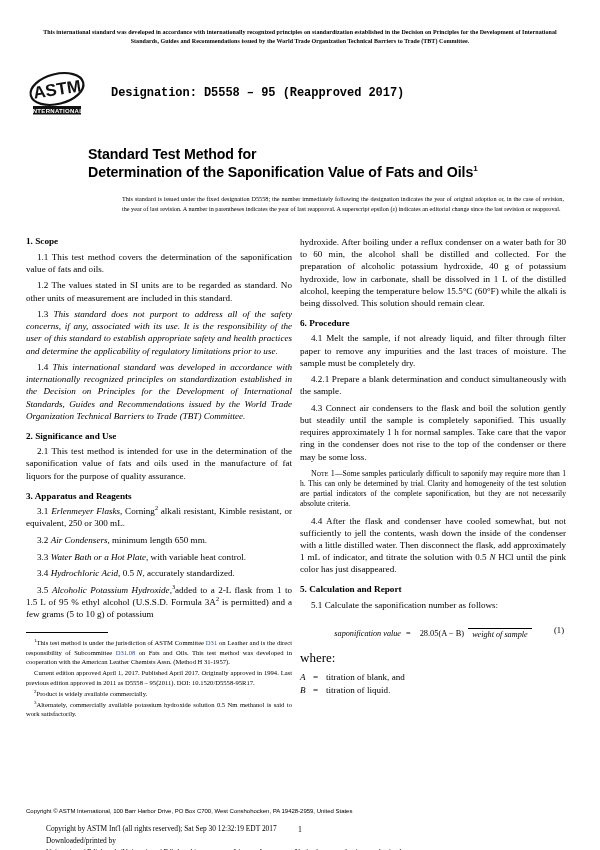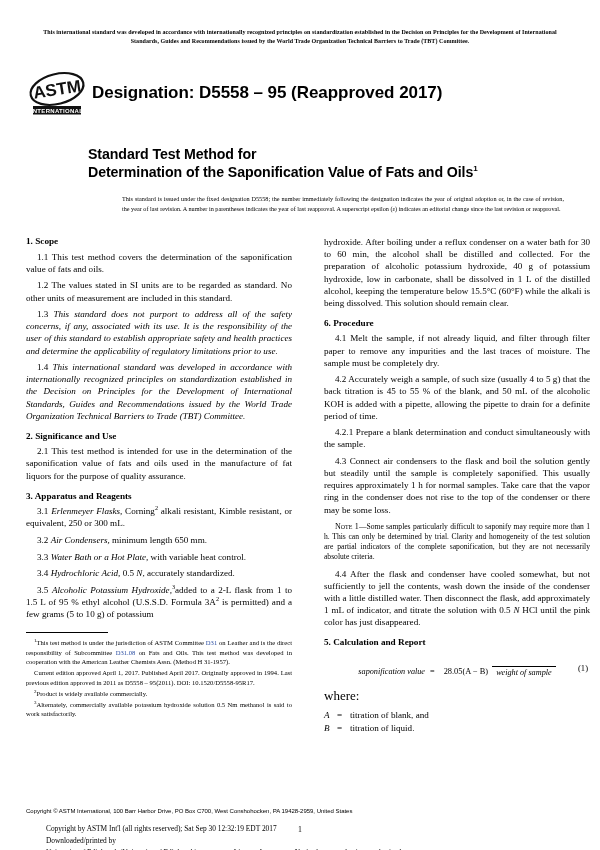--- a/index.html
+++ b/index.html
@@ -42,25 +42,25 @@
     height: 52px;
   }
   .astm-logo {
     width: 62px;
     height: 50px;
     position: relative;
     flex: 0 0 62px;
   }
   .astm-logo svg { display: block; }
   .desig-text {
-    font-family: Liberation Sans, sans-serif;
+    font-family: Liberation Mono, monospace;
     font-weight: bold;
-    font-size: 17px;
+    font-size: 12px;
     letter-spacing: -0.05px;
-    margin-left: 4px;
+    margin-left: 23px;
     white-space: nowrap;
   }
 
   
   .title-block {
     margin-top: 26px;
     margin-left: 62px;
   }
   .std-title {
     font-family: "Liberation Sans", "DejaVu Sans", sans-serif;
@@ -82,21 +82,21 @@
     font-size: 6.2px;
     line-height: 1.62;
     text-align: justify;
     text-justify: inter-word;
   }
 
   
   .columns {
     display: flex;
     margin-top: 22px;
-    gap: 32px;
+    gap: 8px;
   }
   .col {
     width: 266px;
     flex: 0 0 266px;
     position: relative;
   }
   h2.sec {
     font-size: 9.2px;
     font-weight: bold;
     margin: 9px 0 3px 0;
@@ -307,30 +307,30 @@
 
     </div>
 
     <div class="col">
 
       <p class="para noindent">hydroxide. After boiling under a reflux condenser on a water bath for 30 to 60 min, the alcohol shall be distilled and collected. For the preparation of alcoholic potassium hydroxide, 40 g of potassium hydroxide, low in carbonate, shall be dissolved in 1 L of the distilled alcohol, keeping the temperature below 15.5°C (60°F) while the alkali is being dissolved. This solution should remain clear.</p>
 
       <h2 class="sec">6. Procedure</h2>
 
       <p class="para">4.1 Melt the sample, if not already liquid, and filter through filter paper to remove any impurities and the last traces of moisture. The sample must be completely dry.</p>
-      <p class="para">4.2 Accurately weigh a sample, of such size (usually 4 to 5 g) that the back titration is 45 to 55 % of the blank, and 50 mL of the alcoholic KOH is added with a pipette, allowing the pipette to drain for a definite period of time.</p>
       <p class="para">4.2.1 Prepare a blank determination and conduct simultaneously with the sample.</p>
       <p class="para">4.3 Connect air condensers to the flask and boil the solution gently but steadily until the sample is completely saponified. This usually requires approximately 1 h for normal samples. Take care that the vapor ring in the condenser does not rise to the top of the condenser or there may be some loss.</p>
 
       <p class="note"><span class="smallcaps">Note 1</span><span>—</span><span>Some samples particularly difficult to saponify may require more than 1 h. This can only be determined by trial. Clarity and homogeneity of the test solution are partial indicators of the complete saponification, but they are not necessarily absolute criteria.</span></p>
 
       <p class="para"><span>4.4 After the flask and condenser have cooled somewhat, but not sufficiently to jell the contents, wash down the inside of the condenser with a little distilled water. Then disconnect the flask, add approximately 1 mL of indicator, and titrate the solution with 0.5 </span><i>N</i><span> HCl until the pink color has just disappeared.</span></p>
 
       <h2 class="sec">5. Calculation and Report</h2>
 
+      <p class="para">5.1 Calculate the saponification number as follows:</p>
 
       <div class="eq-row">
         <div class="eq-body">
           <span class="eq-lhs">saponification value</span>
           <span class="eq-eq">=</span>
           <span class="frac">
             <span class="num">28.05(A − B)</span>
             <span class="den">weight of sample</span>
           </span>
         </div>

